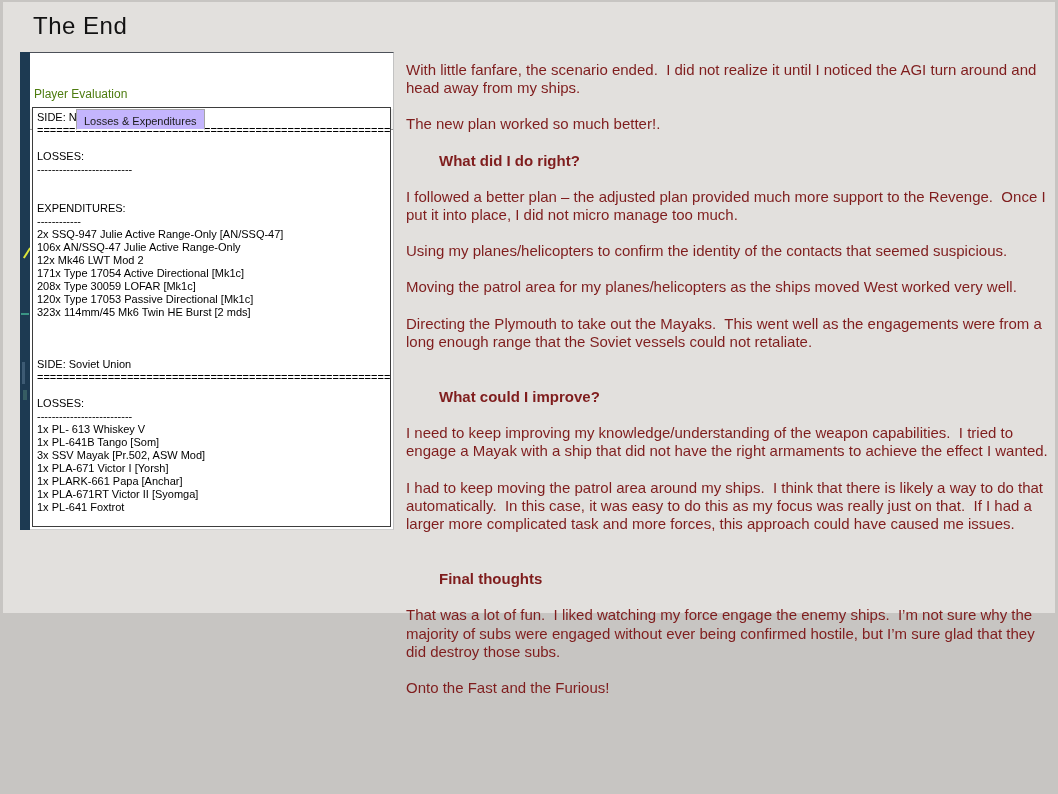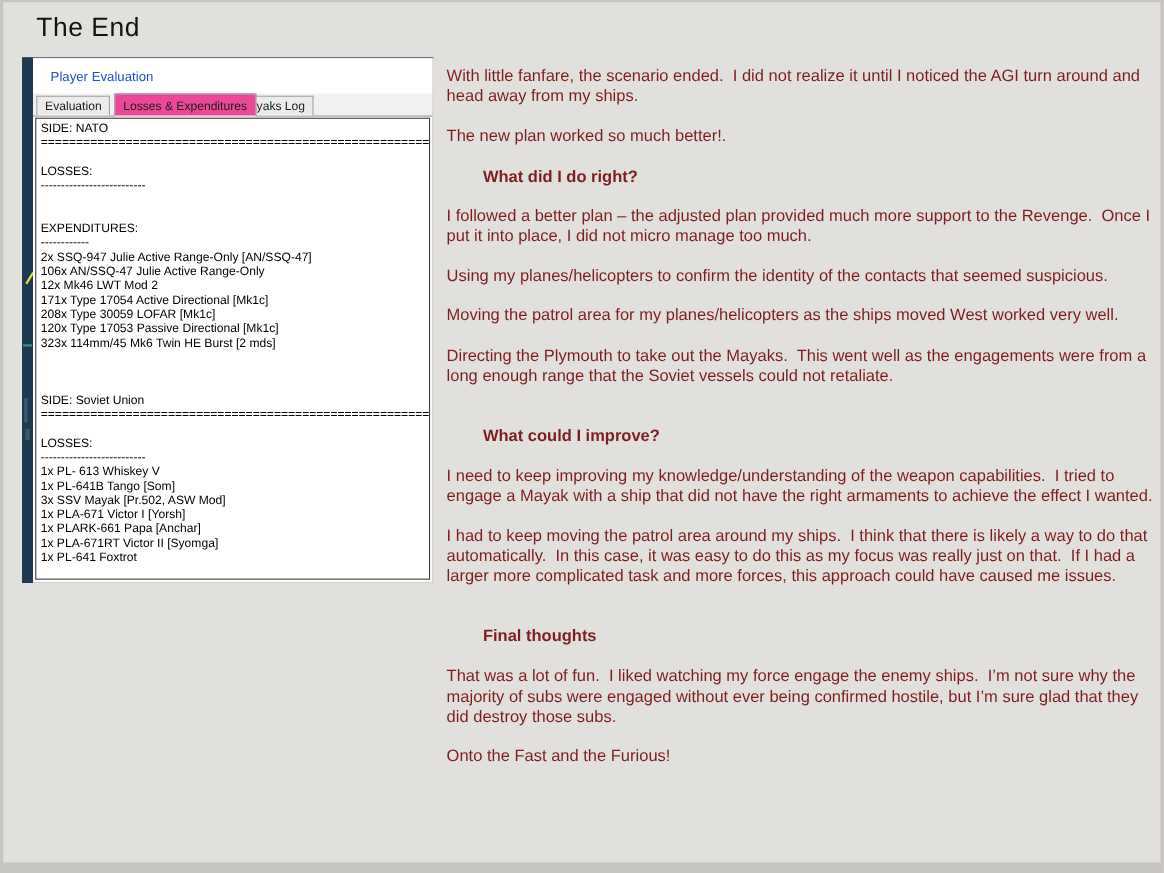--- a/index.html
+++ b/index.html
@@ -4,21 +4,21 @@
 <style>
   * { margin:0; padding:0; box-sizing:border-box; }
   html,body { width:1058px; height:794px; }
   body {
     background:#c7c5c2;
     font-family:"Liberation Sans", sans-serif;
     position:relative;
     overflow:hidden;
   }
   .slide {
-    position:absolute; left:3px; top:2px; width:1052px; height:782px;
+    position:absolute; left:3px; top:2px; width:1052px; height:611px;
     background:#e2e0dd;
   }
   .slide-title {
     position:absolute; left:30px; top:10px;
     font-size:24px; color:#121212; letter-spacing:0.5px;
   }
 
   
   .win-group { position:absolute; left:17px; top:50px; width:374px; height:478px; }
   .map-strip {
@@ -32,35 +32,35 @@
   .mark-gray2  { left:3px; top:338px; width:4px; height:10px; background:#4f7d74; opacity:.5; }
 
   .win {
     position:absolute; left:10px; top:0; width:364px; height:478px;
     background:#ffffff;
     border-top:1px solid #4c5159;
     border-right:1px solid #c2c2c2;
     border-bottom:1px solid #cfcfcf;
   }
   .win-titlebar {
-    height:32px; line-height:34px; padding-left:16px;
-    color:#1d4ed8; font-size:12px; background:#ffffff;
+    height:32px; line-height:34px; padding-left:4px;
+    color:#4d7c0f; font-size:12px; background:#ffffff;margin-top:24px;
   }
   .tabstrip {
     position:relative; height:21px; background:#f1f1f0;
     border-bottom:1px solid #9a9a9a;
   }
   .tab {
     position:absolute; bottom:0; height:18px;
     padding:0 7px; line-height:18px; font-size:11px; color:#1a1a1a;
     background:#ececeb;
     border:1px solid #a5a5a5; border-bottom:none;
   }
   .tab-0 { left:3px; }
-  .tab-1 { left:74px; height:21px; line-height:22px; background:#ec4899; z-index:2; bottom:-1px; border-bottom:1px solid #ffffff; }
+  .tab-1 { left:46px; height:21px; line-height:22px; background:#c4b5fd; z-index:2; bottom:-1px; border-bottom:1px solid #ffffff; }
   .tab-2 { left:180px; }
 
   .report {
     position:absolute; left:2px; right:2px; top:54px; bottom:2px;
     border:1px solid #3d3d3d; background:#ffffff;
     padding:3px 0 0 4px;
     font-size:11px; line-height:13px; color:#000;
     white-space:pre; overflow:hidden;
   }
   .report-line { height:13px; }

